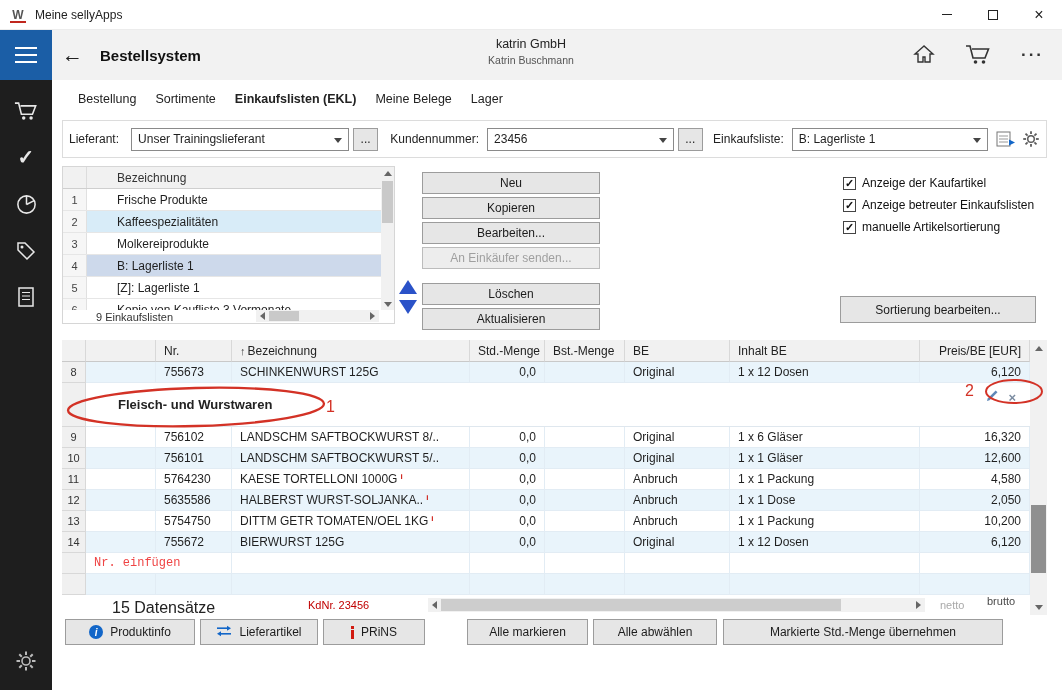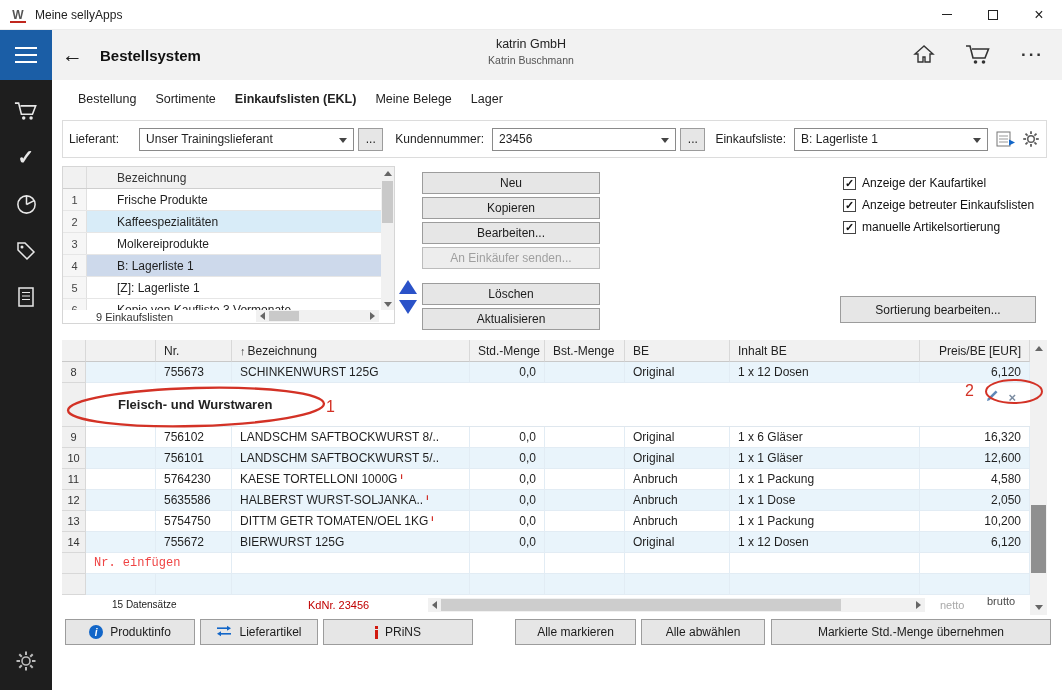--- a/index.html
+++ b/index.html
@@ -123,21 +123,21 @@
   .grouprow .gcell { background:#fff; border-bottom:1px solid #dfe7ee; display:flex; align-items:center;
                      padding-left:32px; font-weight:bold; font-size:13px; color:#222; position:relative; }
   .group-icons { position:absolute; right:14px; top:6px; display:flex; align-items:center; gap:9px; }
   .xicon { color:#7a8ba0; font-size:13px; line-height:13px; }
   .placeholder-txt { color:#ef4444;font-family:Liberation Mono, monospace; }
   .vscroll { position:absolute; left:968px; top:0; width:17px; height:275px; background:#f1f1f1; }
   .vs-arrow { position:absolute; left:0; width:17px; height:16px; display:flex; align-items:center; justify-content:center; }
   .vs-thumb { position:absolute; left:1px; top:165px; width:15px; height:68px; background:#8f8f8f; }
 
   .tfooter { position:relative; width:968px; height:20px; }
-  .f-count { position:absolute; left:50px; top:4px; font-size:10px; color:#222; }
+  .f-count { position:absolute; left:50px; top:4px; font-size:16px; color:#222; }
   .f-kdnr { position:absolute; left:246px; top:4px; font-size:11px; color:#c00000; }
   .f-hscroll { position:absolute; left:366px; top:3px; width:497px; height:14px; background:#f1f1f1;
                display:flex; align-items:center; }
   .f-hscroll .arr-box { height:14px; }
   .f-thumb { width:400px; height:12px; background:#cdcdcd; }
   .f-netto { position:absolute; left:878px; top:4px; font-size:11px; color:#a9a9a9; }
   .f-brutto { position:absolute; left:925px; top:0; font-size:11px; color:#4a4a4a; }
 
   
   .bottombar { position:absolute; left:0; top:539px; width:1010px; height:26px; display:flex; align-items:center; }
@@ -254,21 +254,21 @@
   <div class="tabs">
     <div class="tab">Bestellung</div>
     <div class="tab">Sortimente</div>
     <div class="tab active">Einkaufslisten (EKL)</div>
     <div class="tab">Meine Belege</div>
     <div class="tab">Lager</div>
   </div>
 
   <div class="filterbar">
     <span class="flabel">Lieferant:</span>
-    <div class="combo" style="width:222px; margin-left:20px;">
+    <div class="combo" style="width:222px; margin-left:12px;">
       <span>Unser Trainingslieferant</span>
         <span class="chev"></span>
     </div>
     <div class="btn dotbtn" style="margin-left:4px;">...</div>
     <span class="flabel" style="margin-left:12px;">Kundennummer:</span>
     <div class="combo" style="width:190px; margin-left:8px;">
       <span>23456</span>
         <span class="chev"></span>
     </div>
     <div class="btn dotbtn" style="margin-left:4px;">...</div>
@@ -585,21 +585,21 @@
             <g fill="#1266c8">
               <rect x="1" y="2.4" width="10" height="1.6"></rect>
               <path d="M11 0.7 L15 3.2 11 5.7 Z"></path>
               <rect x="5" y="8" width="10" height="1.6"></rect>
               <path d="M5 6.3 L1 8.8 5 11.3 Z"></path>
             </g>
           </svg>
       </span>
       <span>Lieferartikel</span>
     </div>
-    <div class="btn" style="margin-left:5px; width:150px;">
+    <div class="btn" style="margin-left:5px; width:102px;">
       <span class="prins-i">
           <span class="dot"></span>
           <span class="bar"></span>
         </span>
       <span>PRiNS</span>
     </div>
     <div class="btn" style="margin-left:42px; width:121px;">Alle markieren</div>
     <div class="btn" style="margin-left:5px; width:124px;">Alle abwählen</div>
     <div class="btn" style="margin-left:6px; width:280px;">Markierte Std.-Menge übernehmen</div>
   </div>

